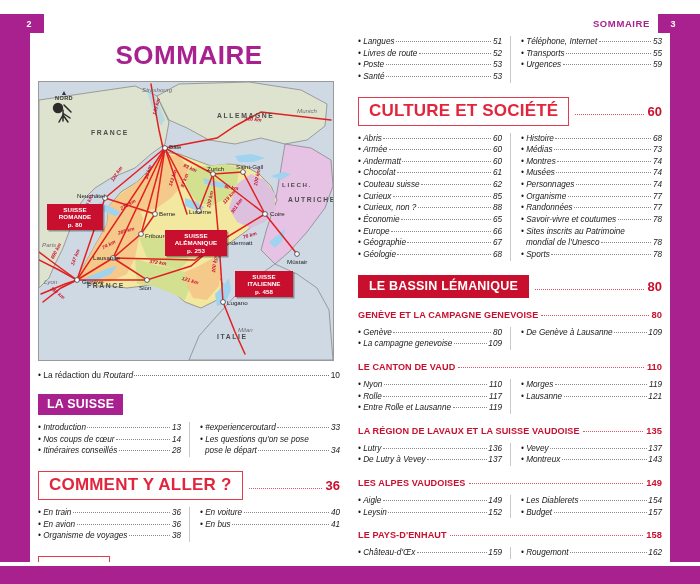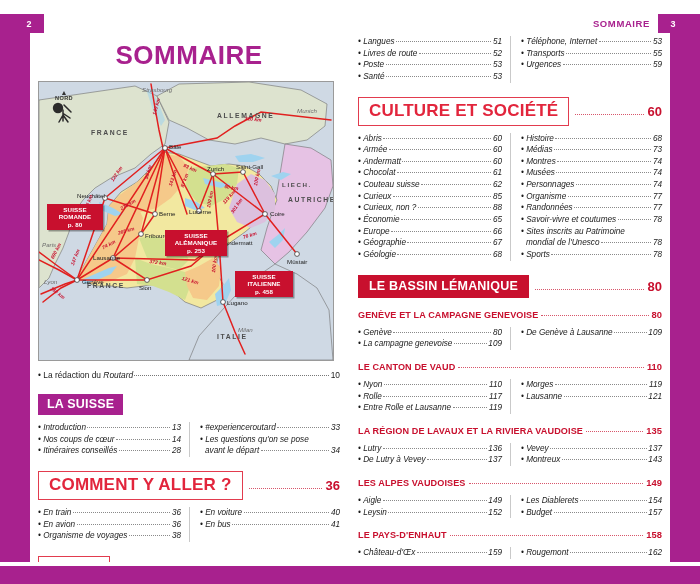--- a/index.html
+++ b/index.html
@@ -440,21 +440,21 @@
         </div>
         <div class="col right">
           <div class="entry">
               <span class="txt">•&nbsp;<span>#experienceroutard</span></span>
               <span class="edots"></span>
               <span class="epg">33</span>
             </div>
           <div class="entry wrap">
             <span class="txt">•&nbsp;<span>Les questions qu'on se pose</span></span>
             <span class="l2">
-                <span class="txt">avant le départ</span>
+                <span class="txt">pose le départ</span>
                 <span class="edots"></span>
                 <span class="epg">34</span>
               </span>
           </div>
         </div>
       </div>
 
       <div class="sec-row">
         <span class="bar-outline">COMMENT Y ALLER ?</span>
         <span class="sec-dots"></span>
@@ -754,21 +754,21 @@
             </div>
           <div class="entry">
               <span class="txt">•&nbsp;<span>Lausanne</span></span>
               <span class="edots"></span>
               <span class="epg">121</span>
             </div>
         </div>
       </div>
 
       <div class="subhead-row">
-        <span class="subhead">LA RÉGION DE LAVAUX ET LA RIVIERA VAUDOISE</span>
+        <span class="subhead">LA RÉGION DE LAVAUX ET LA SUISSE VAUDOISE</span>
         <span class="subhead-dots"></span>
         <span class="subhead-pg">135</span>
       </div>
       <div class="cols">
         <div class="col left">
           <div class="entry">
               <span class="txt">•&nbsp;<span>Lutry</span></span>
               <span class="edots"></span>
               <span class="epg">136</span>
             </div>

